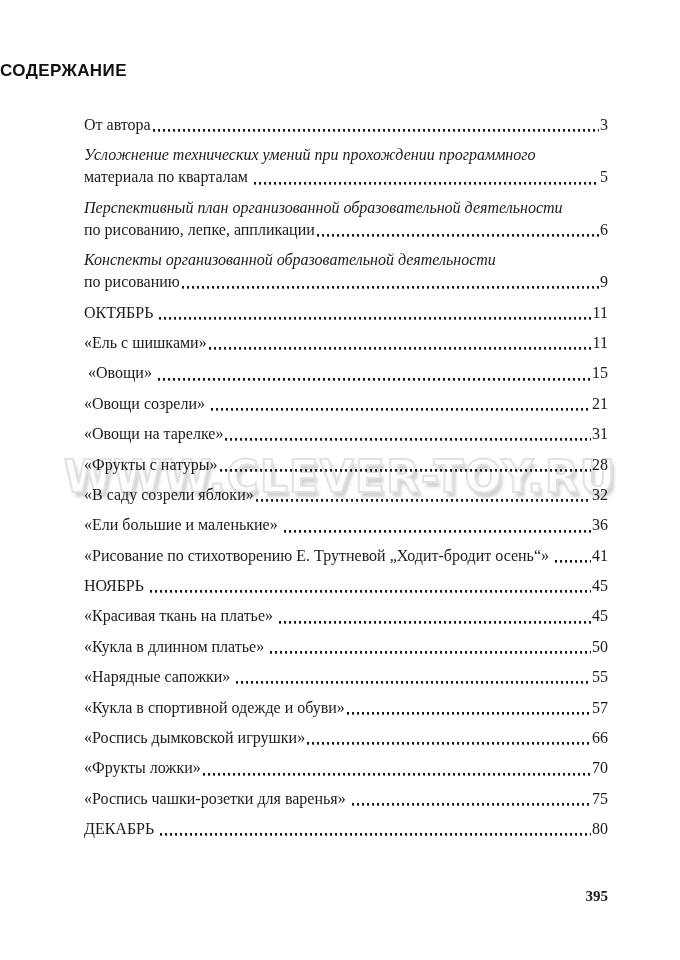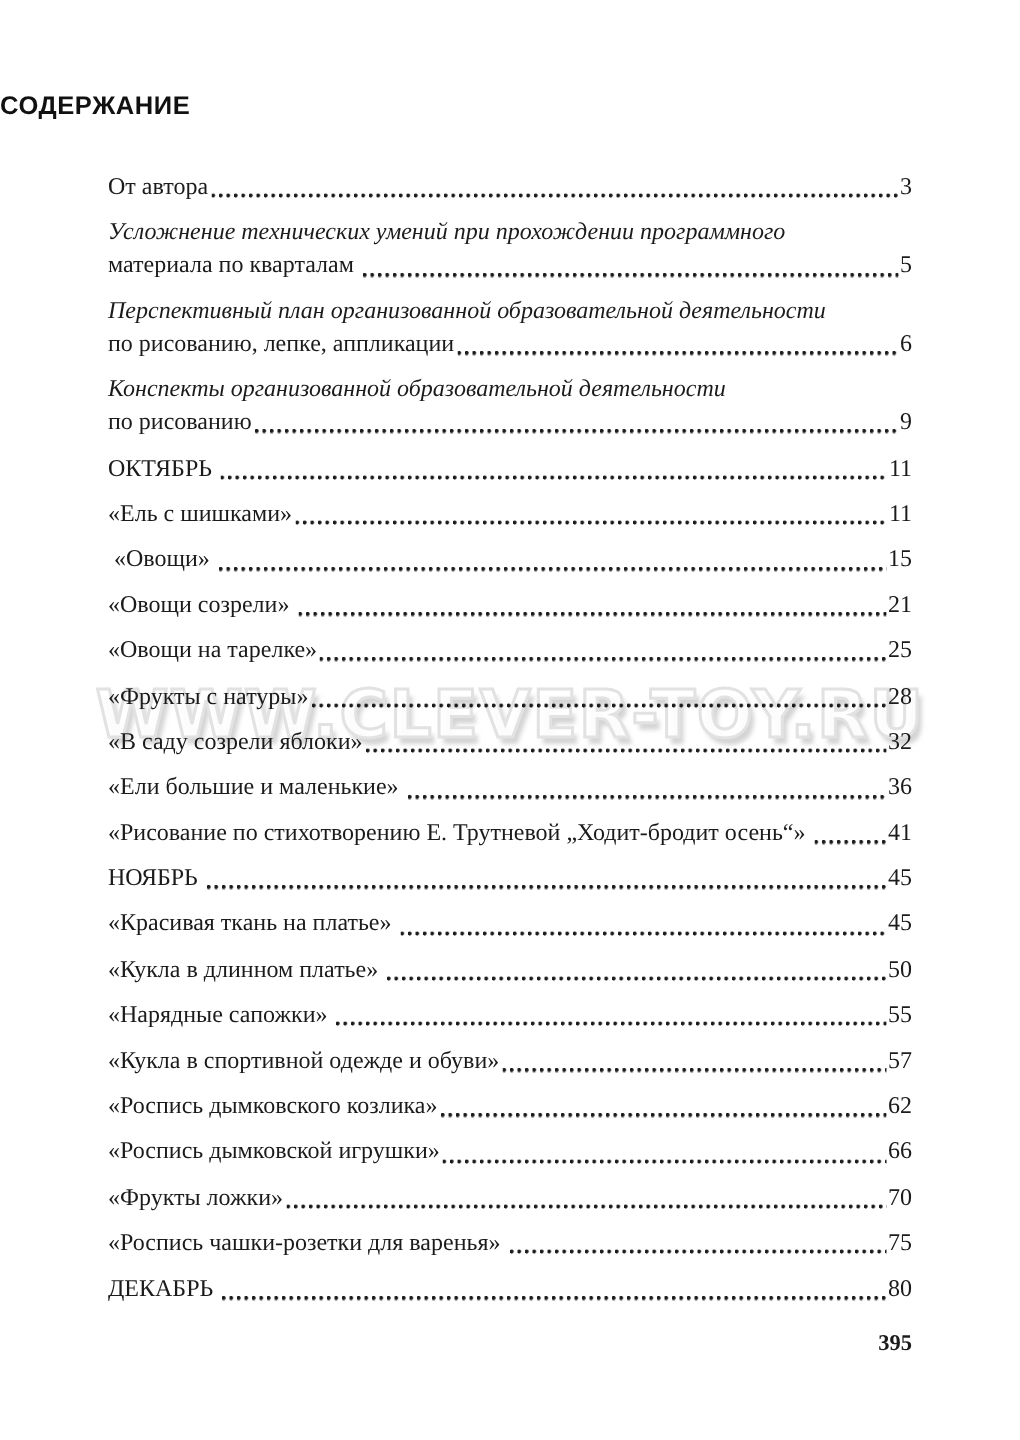--- a/index.html
+++ b/index.html
@@ -26,21 +26,21 @@
     font-family: "Liberation Sans", sans-serif;
     font-weight: 700;
     font-size: 17px;
     letter-spacing: 0.4px;
     color: #111111;
     z-index: 2;
   }
   .toc {
     position: absolute;
     top: 114px;
-    left: 72px;
+    left: 84px;
     right: 72px;
     z-index: 2;
   }
   .entry {
     font-size: 16px;
     line-height: 22px;
     margin-bottom: 8.4px;
   }
   .entry-line {
     white-space: pre;
@@ -156,21 +156,21 @@
         <div class="entry-row">
           <span class="entry-text">«Овощи созрели» </span>
           <span class="leader"></span>
           <span class="entry-page">21</span>
         </div>
       </div>
       <div class="entry">
         <div class="entry-row">
           <span class="entry-text">«Овощи на тарелке»</span>
           <span class="leader"></span>
-          <span class="entry-page">25</span>
+          <span class="entry-page">31</span>
         </div>
       </div>
       <div class="entry">
         <div class="entry-row">
           <span class="entry-text">«Фрукты с натуры»</span>
           <span class="leader"></span>
           <span class="entry-page">28</span>
         </div>
       </div>
       <div class="entry">
@@ -220,27 +220,20 @@
           <span class="entry-text">«Нарядные сапожки» </span>
           <span class="leader"></span>
           <span class="entry-page">55</span>
         </div>
       </div>
       <div class="entry">
         <div class="entry-row">
           <span class="entry-text">«Кукла в спортивной одежде и обуви»</span>
           <span class="leader"></span>
           <span class="entry-page">57</span>
-        </div>
-      </div>
-      <div class="entry">
-        <div class="entry-row">
-          <span class="entry-text">«Роспись дымковского козлика»</span>
-          <span class="leader"></span>
-          <span class="entry-page">62</span>
         </div>
       </div>
       <div class="entry">
         <div class="entry-row">
           <span class="entry-text">«Роспись дымковской игрушки»</span>
           <span class="leader"></span>
           <span class="entry-page">66</span>
         </div>
       </div>
       <div class="entry">

